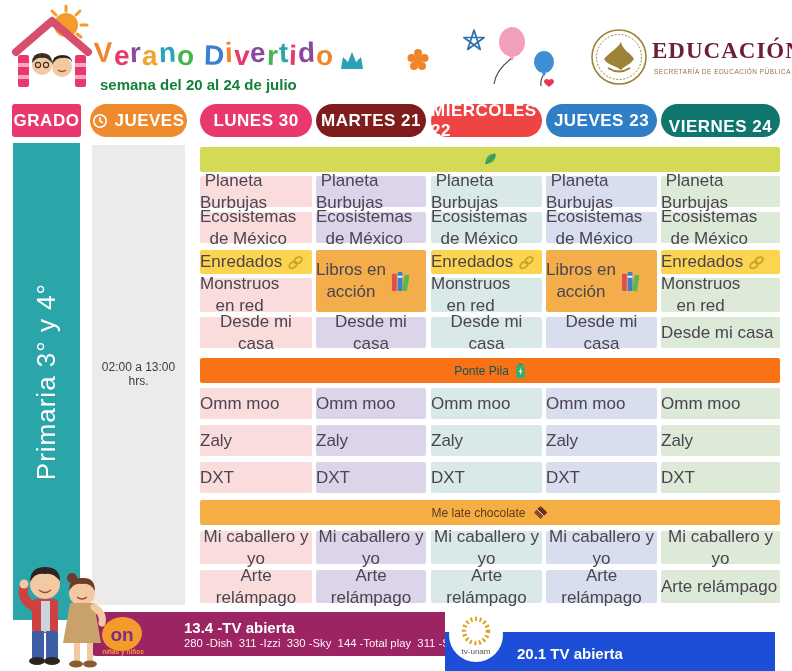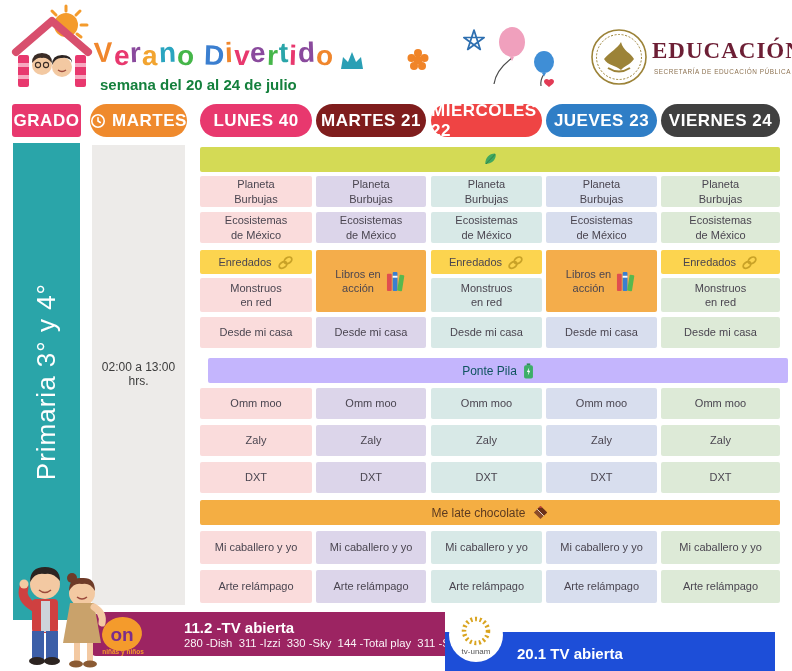--- a/index.html
+++ b/index.html
@@ -49,22 +49,22 @@
     position:absolute;left:92px;top:360px;width:93px;text-align:center;
     font-size:12px;color:#3c3c3c;
   }
   .banner{
     position:absolute;left:200px;width:580px;border-radius:2px;
     display:flex;align-items:center;justify-content:center;gap:6px;
     font-size:12px;
   }
   .cell{
     position:absolute;border-radius:2px;
-    display:flex;align-items:center;justify-content:center;gap:5px;
-    text-align:center;font-size:11px;color:#4a4550;line-height:1.28;
+    display:flex;align-items:center;justify-content:flex-start;gap:5px;
+    text-align:center;font-size:17px;color:#4a4550;line-height:1.28;
   }
   .cell .lbl,.banner .lbl{white-space:pre-line;}
   .icon{display:inline-flex;align-items:center;}
   
   #footer-left{
     position:absolute;left:92px;top:612px;width:353px;height:44px;
     border-radius:10px 0 0 4px;display:flex;align-items:center;
   }
   #footer-right{
     position:absolute;left:445px;top:612px;width:330px;height:44px;
@@ -152,36 +152,36 @@
 <div class="pill square" id="grado-pill" style="left: 12px; width: 69px; background: rgb(232, 56, 110);">
   <span class="lbl">GRADO</span>
 </div>
 <div class="pill" id="horario-pill" style="left: 90px; width: 97px; background: rgb(239, 138, 45);">
   <span class="icon">
     <svg width="16" height="16" viewBox="0 0 18 18">
       <circle cx="9" cy="9" r="7" fill="none" stroke="#fff" stroke-width="1.8"></circle>
       <path d="M9 5.4 V9 L11.6 10.7" stroke="#fff" stroke-width="1.8" fill="none" stroke-linecap="round"></path>
     </svg>
   </span>
-  <span class="lbl">MARTES</span>
+  <span class="lbl">JUEVES</span>
 </div>
 <div id="day-pills">
     <div class="pill" style="left: 200px; width: 112px; background: rgb(232, 56, 110);">
-      <span class="lbl">LUNES 40</span>
+      <span class="lbl">LUNES 30</span>
     </div>
     <div class="pill" style="left: 316px; width: 110px; background: #7f1d1d;">
       <span class="lbl">MARTES 21</span>
     </div>
     <div class="pill" style="left: 431px; width: 111px; background: #ef4444;">
       <span class="lbl">MIÉRCOLES 22</span>
     </div>
     <div class="pill" style="left: 546px; width: 111px; background: rgb(47, 126, 198);">
       <span class="lbl">JUEVES 23</span>
     </div>
-    <div class="pill" style="left: 661px; width: 119px; background: #404040;">
+    <div class="pill" style="left: 661px; width: 119px; background: #0f766e; align-items: flex-end;">
       <span class="lbl">VIERNES 24</span>
     </div>
   </div>
 
 <div id="grade-bar">
   <div id="grade-label">Primaria 3° y 4°</div>
 </div>
 <div id="time-col"></div>
 <div id="time-label">02:00 a 13:00 hrs.</div>
 <div id="grid">
@@ -310,21 +310,21 @@
     </div>
     <div class="cell" style="left: 431px; width: 111px; top: 317px; height: 31px; background: rgb(216, 233, 231);">
       <span class="lbl">Desde mi casa</span>
     </div>
     <div class="cell" style="left: 546px; width: 111px; top: 317px; height: 31px; background: rgb(216, 222, 238);">
       <span class="lbl">Desde mi casa</span>
     </div>
     <div class="cell" style="left: 661px; width: 119px; top: 317px; height: 31px; background: rgb(221, 234, 215);">
       <span class="lbl">Desde mi casa</span>
     </div>
-    <div class="banner" style="top: 358px; height: 25px; background: #c4b5fd; color: rgb(16, 84, 95); margin-left: 8px;">
+    <div class="banner" style="top: 358px; height: 25px; background: #f97316; color: rgb(16, 84, 95);">
       <span class="lbl">Ponte Pila</span>
       <span class="icon">
         <svg width="11" height="16" viewBox="0 0 12 18">
           <rect x="4" y="0.5" width="4" height="2.5" fill="#2e8b57"></rect>
           <rect x="1" y="2.5" width="10" height="15" rx="2" fill="#3cae68"></rect>
           <path d="M6.8 5 L4.2 10 H6 L5.2 14 L8 8.8 H6.2 Z" fill="#fff"></path>
         </svg>
       </span>
     </div>
     <div class="cell" style="left: 200px; width: 112px; top: 388px; height: 31px; background: rgb(250, 220, 220);">
@@ -412,21 +412,21 @@
     <div class="cell" style="left: 546px; width: 111px; top: 570px; height: 33px; background: rgb(216, 222, 238);">
       <span class="lbl">Arte relámpago</span>
     </div>
     <div class="cell" style="left: 661px; width: 119px; top: 570px; height: 33px; background: rgb(221, 234, 215);">
       <span class="lbl">Arte relámpago</span>
     </div>
   </div>
 
 <div id="footer-left" style="background: rgb(156, 36, 98);">
   <div class="txt">
-    <div class="f-channel">11.2 -TV abierta</div>
+    <div class="f-channel">13.4 -TV abierta</div>
     <div class="f-prov">280 -Dish  311 -Izzi  330 -Sky  144 -Total play  311 -Star TV</div>
   </div>
 </div>
 <div id="footer-right" style="background: #1d4ed8; margin-top: 20px;">
   <div class="txt">
     <div class="f-channel">20.1 TV abierta</div>
   </div>
 </div>
 <svg id="once-logo" width="48" height="46" viewBox="0 0 48 46">
   <ellipse cx="24" cy="21" rx="20" ry="17" fill="#f49b2c" transform="rotate(-8 24 21)"></ellipse>

